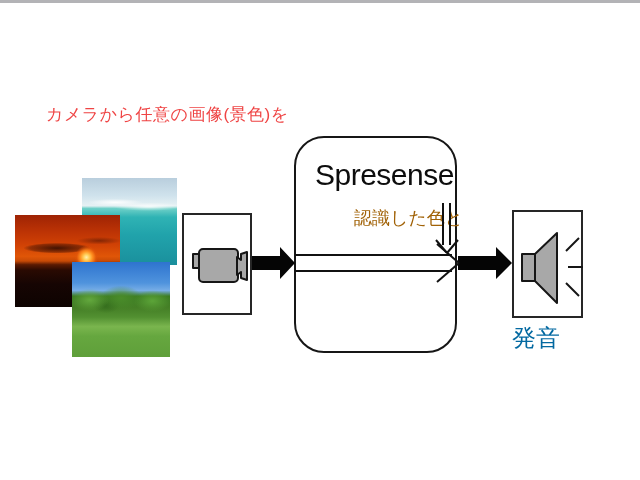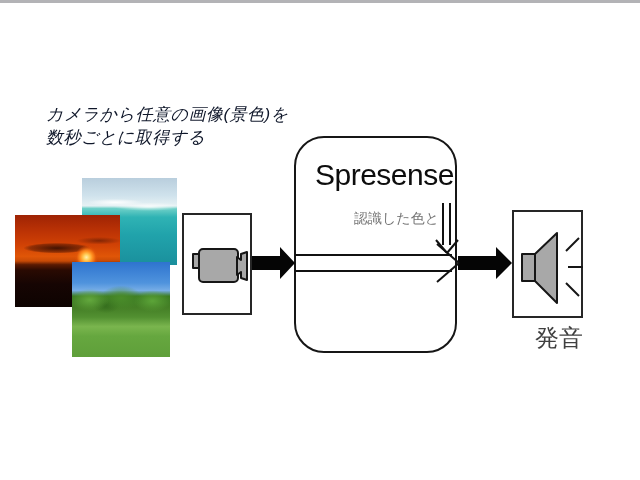--- a/index.html
+++ b/index.html
@@ -3,21 +3,21 @@
 <meta charset="utf-8">
 <style>
   html,body{margin:0;padding:0;background:#fff;}
   #canvas{
     position:relative;width:640px;height:480px;background:#ffffff;overflow:hidden;
     font-family:"Liberation Sans","DejaVu Sans",sans-serif;color:#111;
   }
   #top-strip{position:absolute;left:0;top:0;width:640px;height:3px;background:#b3b3b6;}
 
   
-  #caption{position:absolute;left:46px;top:103px;font-size:17px;line-height:23px;color:#0f172a;letter-spacing:0.5px;font-style:italic;}
+  #caption{position:absolute;left:46px;top:103px;font-size:17px;line-height:23px;color:#ef4444;letter-spacing:0.5px;}
 
   
   .photo{position:absolute;}
   #photo-ocean{
     left:82px;top:178px;width:95px;height:87px;z-index:1;
     background:
       radial-gradient(40px 5px at 35% 28%, rgba(255,255,255,0.95), transparent 70%),
       radial-gradient(50px 6px at 70% 33%, rgba(255,255,255,0.8), transparent 70%),
       linear-gradient(180deg,#b9cedd 0%,#cfe2ec 20%,#e6f1f4 32%,#6fd0c8 35%,#2fb3b4 45%,#21a3ab 65%,#1d98a3 85%,#1a8f9c 100%);
   }
@@ -39,42 +39,41 @@
       linear-gradient(180deg,#2e74cf 0%,#4f93dd 22%,#77ade6 30%,#3a7a22 36%,#457f26 48%,#529031 58%,#7ab54e 68%,#66a73f 78%,#5f9f3a 100%);
   }
 
   
   .node{position:absolute;background:#fff;border:2px solid #262626;box-sizing:border-box;}
   #camera-box{left:182px;top:213px;width:70px;height:102px;z-index:4;}
   #camera-box svg{position:absolute;left:3px;top:29px;}
 
   #spresense-box{left:294px;top:136px;width:163px;height:217px;border-radius:30px;border-color:#161616;z-index:5;}
   #spresense-title{position:absolute;left:19px;top:20px;font-size:30px;font-weight:400;letter-spacing:-0.5px;color:#0d0d0d;white-space:nowrap;}
-  #spresense-note{position:absolute;left:58px;top:71px;font-size:14px;line-height:19px;color:#737373;white-space:nowrap;}
+  #spresense-note{position:absolute;left:58px;top:71px;font-size:18px;line-height:19px;color:#a16207;white-space:nowrap;}
 
   #microsd-card{position:absolute;left:433px;top:104px;width:113px;height:100px;z-index:6;}
   #microsd-title{position:absolute;left:17px;top:13px;font-size:21px;font-weight:700;color:#0a0a0a;white-space:nowrap;}
   #microsd-cylinder{position:absolute;left:15px;top:44px;}
   #microsd-label{position:absolute;left:55px;top:46px;font-size:14px;line-height:23px;color:#161616;white-space:nowrap;}
 
   #speaker-box{left:512px;top:210px;width:71px;height:108px;z-index:4;}
   #speaker-box svg{position:absolute;left:3px;top:16px;}
-  #speaker-label{position:absolute;left:512px;top:322px;width:71px;text-align:right;font-size:24px;color:#404040;z-index:4;}
+  #speaker-label{position:absolute;left:512px;top:322px;width:71px;text-align:left;font-size:24px;color:#0369a1;z-index:4;}
 
   #arrow-layer{position:absolute;left:0;top:0;z-index:7;pointer-events:none;}
 </style>
 </head>
 <body>
 
 <div id="canvas">
   <div id="top-strip"></div>
 
   <div id="caption">
     <div>カメラから任意の画像(景色)を</div>
-    <div>数秒ごとに取得する</div>
   </div>
 
   <div class="photo" id="photo-ocean"></div>
   <div class="photo" id="photo-sunset"></div>
   <div class="photo" id="photo-forest"></div>
 
   <div class="node" id="camera-box">
     <svg width="62" height="46" viewBox="0 0 62 46">
       <rect x="6" y="10" width="9" height="14" fill="#a8a8a8" stroke="#161616" stroke-width="2" stroke-linejoin="round"></rect>
       <rect x="12" y="5" width="39" height="33" rx="4" fill="#a8a8a8" stroke="#161616" stroke-width="2" stroke-linejoin="round"></rect>

